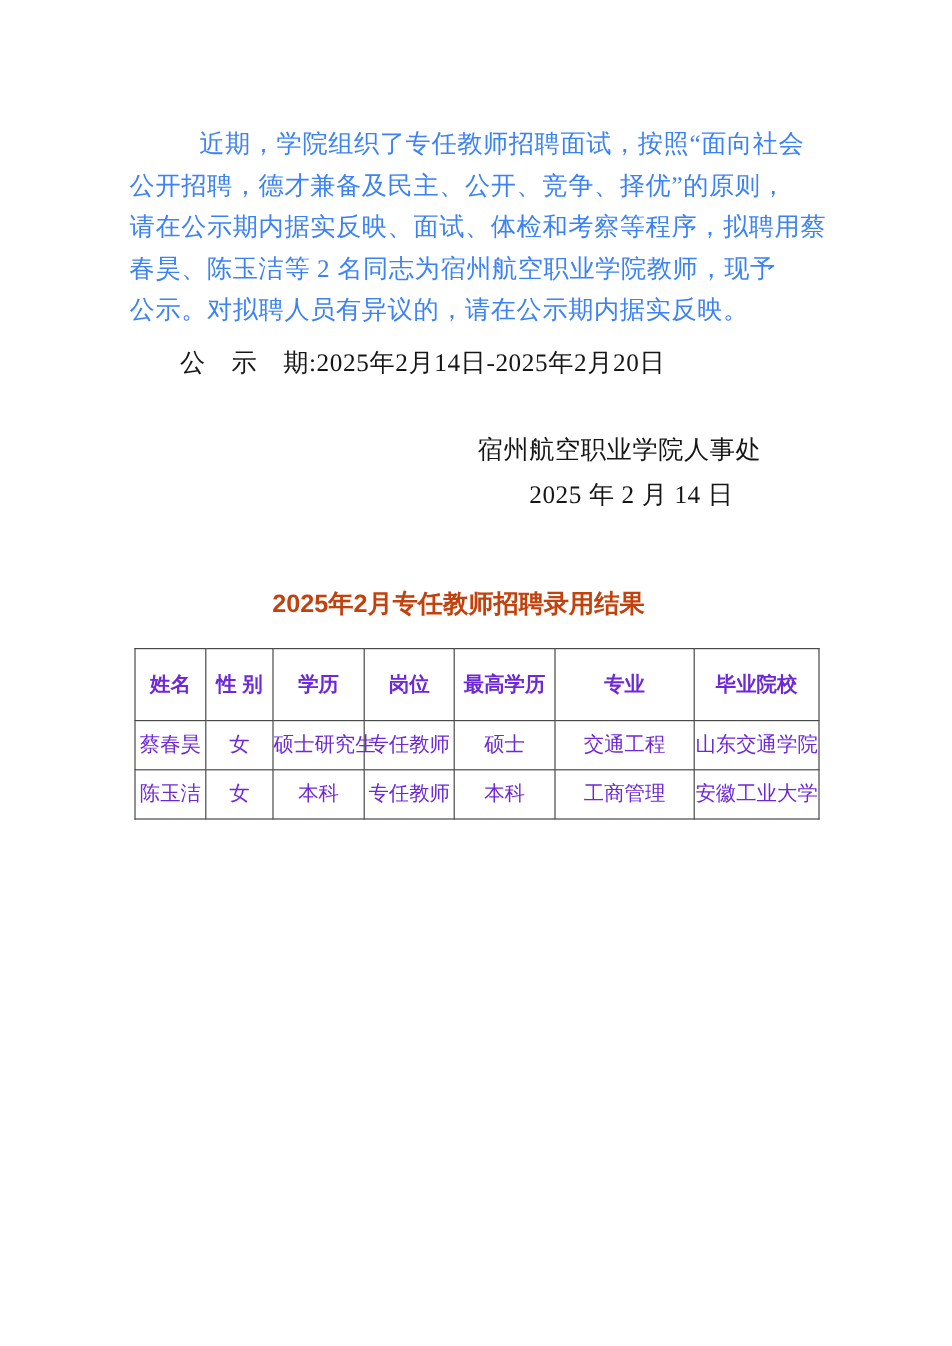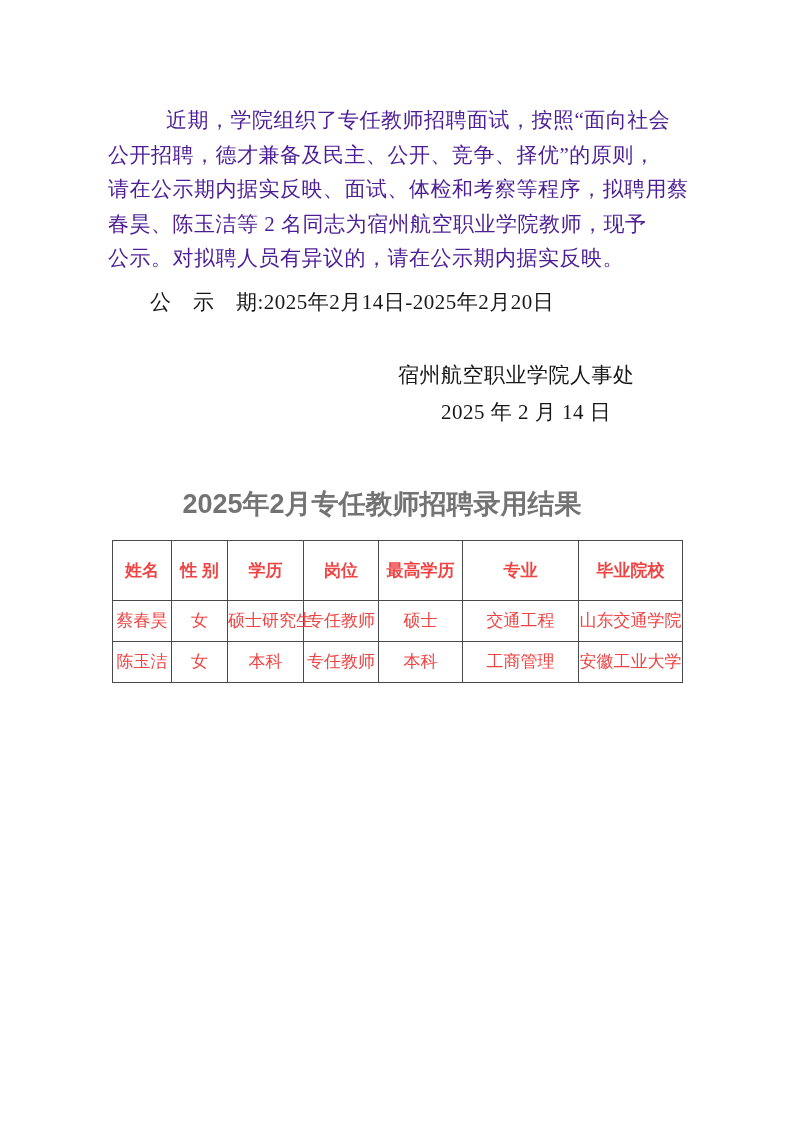--- a/index.html
+++ b/index.html
@@ -17,21 +17,21 @@
     left: 108px;
     top: 103px;
     width: 576px;
   }
   
   .para {
     font-family: "Liberation Serif", "DejaVu Serif", serif;
     font-size: 21px;
     line-height: 34.5px;
     letter-spacing: 0.5px;
-    color: #4c1d95;
+    color: #3b82f6;
   }
   .para .line { white-space: nowrap; }
   .para .line.first { text-indent: 58px; }
   .details {
     margin-top: 8px;
     font-family: "Liberation Serif", "DejaVu Serif", serif;
     font-size: 21px;
     line-height: 36px;
     letter-spacing: 0.5px;
   }
@@ -43,33 +43,33 @@
     line-height: 37px;
     letter-spacing: 0.5px;
   }
   .sign-org  { padding-left: 290px; white-space: nowrap; margin-top: 12px; }
   .sign-date { padding-left: 333px; white-space: nowrap; }
   .table-title {
     margin-top: 58px;
     margin-right: 28px;
     text-align: center;
     font-family: "Liberation Sans", "DejaVu Sans", sans-serif;
-    font-size: 27px;
+    font-size: 21px;
     font-weight: 600;
     line-height: 30px;
-    color: #737373;
+    color: #c2410c;
   }
   table.results {
     margin-top: 21px;
     margin-left: 4px;
     border-collapse: collapse;
     table-layout: fixed;
     width: 570px;
     font-family: "Liberation Sans", "DejaVu Sans", sans-serif;
-    color: #ef4444;
+    color: #6d28d9;
   }
   table.results th, table.results td {
     border: 1px solid #4a4a4a;
     text-align: center;
     vertical-align: middle;
     padding: 0;
     overflow: visible;
     white-space: nowrap;
     font-size: 17px;
   }

